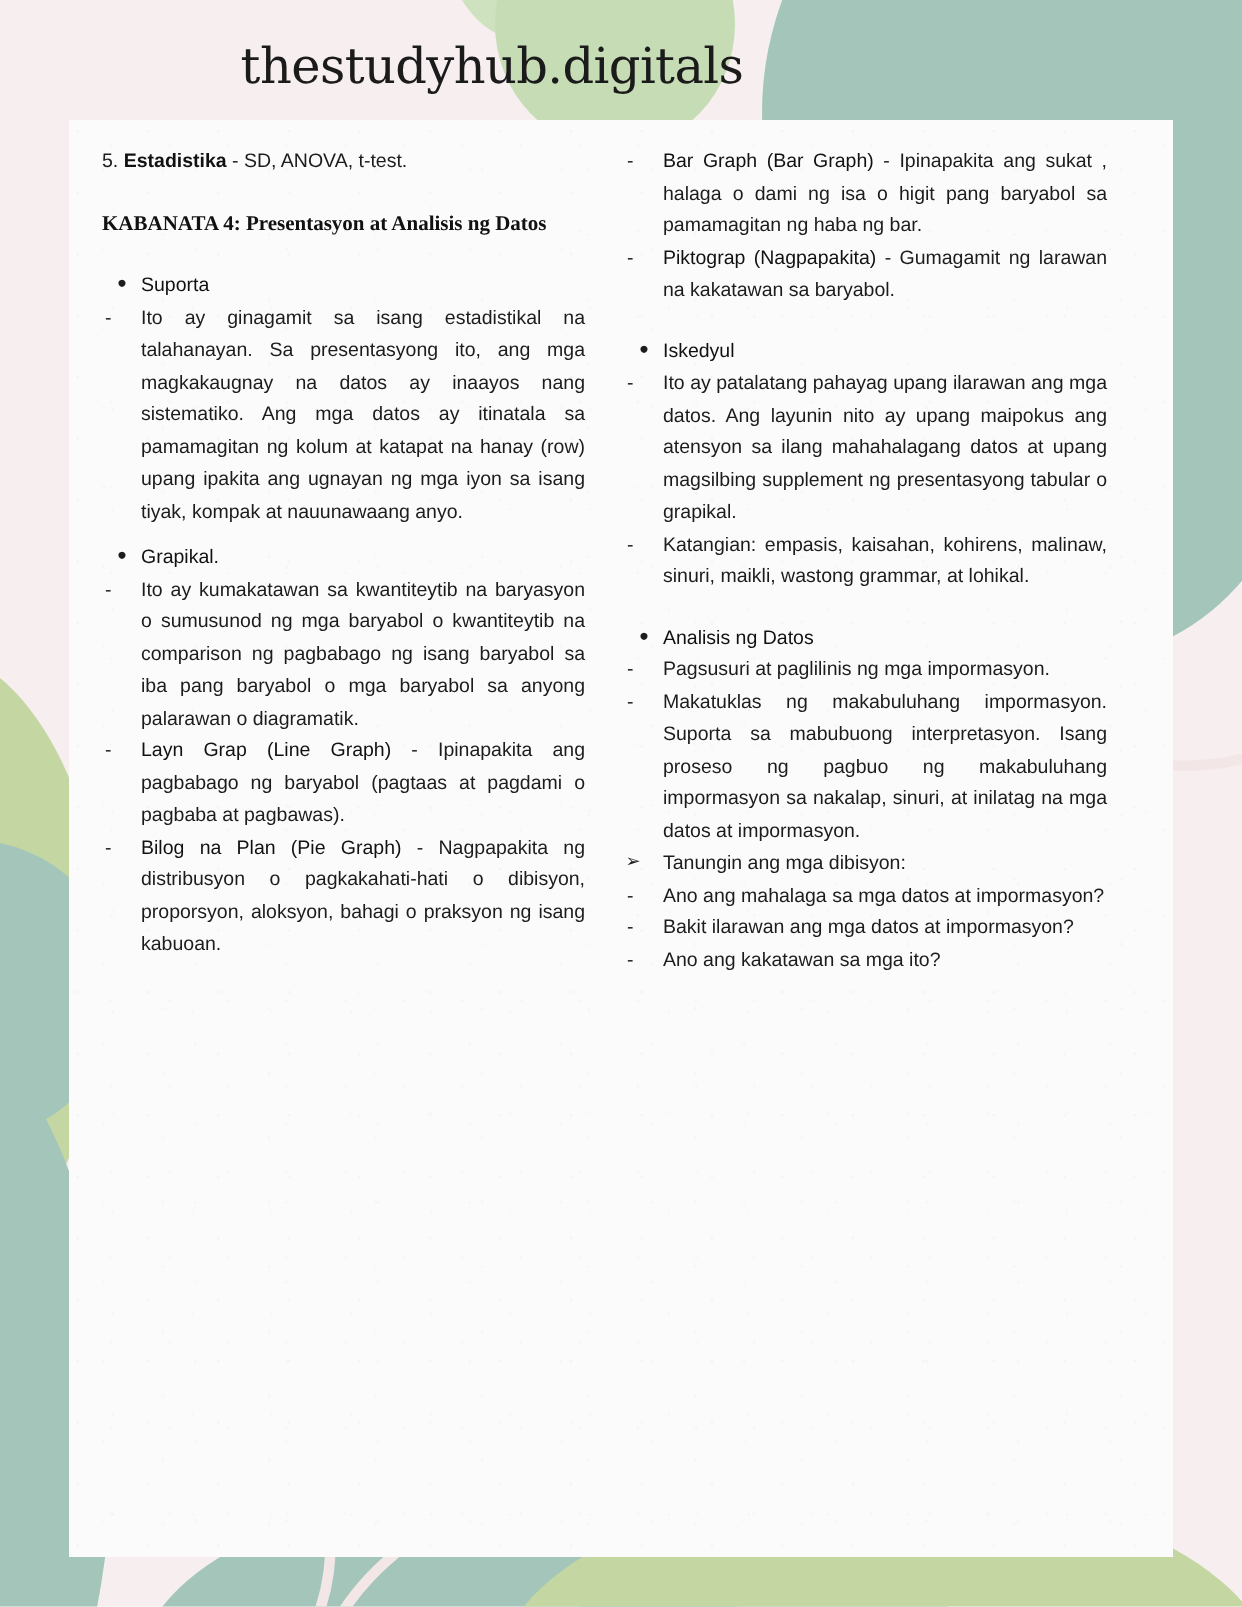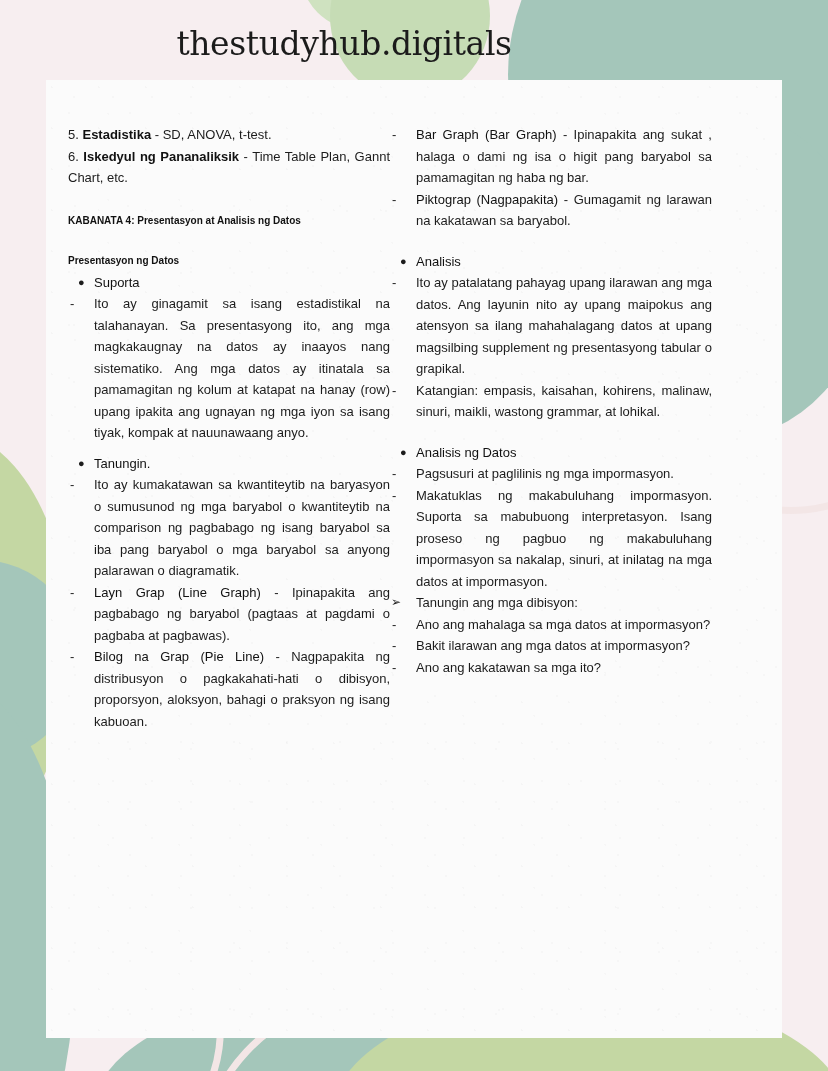--- a/index.html
+++ b/index.html
@@ -118,21 +118,20 @@
     position: absolute;
     top: 24px;
     left: 0;
     width: 656px;
     text-align: center;
     font-family: "DejaVu Serif", "Liberation Serif", serif;
     font-size: 33px;
     letter-spacing: -0.4px;
     color: #1b1b1b;
     z-index: 3;
-    padding-left: 16px;
   }
 
   
   .paper {
     position: absolute;
     left: 46px;
     top: 80px;
     width: 736px;
     height: 958px;
     background: #fbfbfb;
@@ -143,45 +142,46 @@
     background-image:
       radial-gradient(circle at 12% 18%, rgba(0,0,0,0.022) 0 1px, transparent 1px),
       radial-gradient(circle at 38% 62%, rgba(0,0,0,0.018) 0 1px, transparent 1px),
       radial-gradient(circle at 72% 30%, rgba(0,0,0,0.02) 0 1px, transparent 1px),
       radial-gradient(circle at 88% 78%, rgba(0,0,0,0.018) 0 1px, transparent 1px),
       radial-gradient(circle at 55% 88%, rgba(0,0,0,0.02) 0 1px, transparent 1px);
     background-size: 47px 41px, 61px 53px, 39px 57px, 71px 43px, 53px 67px;
   }
   .columns {
     display: flex;
-    margin-top: 28px;
+    gap: 26px;
   }
   .col {
     width: 322px;
     flex: 0 0 322px;
   }
 
   
   .para {
     font-size: 13px;
     line-height: 21.5px;
     color: #1c1c1c;
     text-align: justify;
     margin: 0;
   }
   .para.numbered {
     text-align: justify;
   }
   .head-block {
-    font-size: 10px;
+    font-size: 14px;
     line-height: 21.5px;
     font-weight: bold;
     color: #111;
     text-align: justify;
     margin: 0;
+    font-family: Liberation Serif, serif;
   }
   .spacer-lg { height: 21px; }
   .spacer-md { height: 19px; }
   .spacer-sm { height: 9px; }
 
   .bullet-row {
     display: flex;
     font-size: 13px;
     line-height: 21.5px;
     color: #1c1c1c;
@@ -238,84 +238,79 @@
 <div class="paper">
   <div class="columns">
 
     <div class="col">
 
       <div class="para numbered">
         <span>5.</span>
         <b class="lbl">Estadistika</b><span> - SD, ANOVA, t-test.</span>
       </div>
 
-      <div class="para numbered">
-        <span>6.</span>
-        <b class="lbl">Iskedyul ng Pananaliksik</b><span> - Time Table Plan, Gannt Chart, etc.</span>
-      </div>
 
       <div class="spacer-lg"></div>
 
       <div class="head-block">KABANATA 4: Presentasyon at Analisis ng Datos</div>
 
       <div class="spacer-md"></div>
 
-      <div class="head-block">Presentasyon ng Datos</div>
 
       <div class="bullet-row">
         <span class="mark dot">●</span>
         <span class="body nojust"><b>Suporta</b><span></span></span>
       </div>
 
       <div class="bullet-row">
         <span class="mark dash">-</span>
         <span class="body">Ito ay ginagamit sa isang estadistikal na talahanayan. Sa presentasyong ito, ang mga magkakaugnay na datos ay inaayos nang sistematiko. Ang mga datos ay itinatala sa pamamagitan ng kolum at katapat na hanay (row) upang ipakita ang ugnayan ng mga iyon sa isang tiyak, kompak at nauunawaang anyo.</span>
       </div>
 
       <div class="spacer-sm"></div>
 
       <div class="bullet-row">
         <span class="mark dot">●</span>
-        <span class="body nojust"><b>Tanungin.</b><span></span></span>
+        <span class="body nojust"><b>Grapikal.</b><span></span></span>
       </div>
 
       <div class="bullet-row">
         <span class="mark dash">-</span>
         <span class="body">Ito ay kumakatawan sa kwantiteytib na baryasyon o sumusunod ng mga baryabol o kwantiteytib na comparison ng pagbabago ng isang baryabol sa iba pang baryabol o mga baryabol sa anyong palarawan o diagramatik.</span>
       </div>
 
       <div class="bullet-row">
         <span class="mark dash">-</span>
         <span class="body"><b>Layn Grap (Line Graph)</b><span> - Ipinapakita ang pagbabago ng baryabol (pagtaas at pagdami o pagbaba at pagbawas).</span></span>
       </div>
 
       <div class="bullet-row">
         <span class="mark dash">-</span>
-        <span class="body"><b>Bilog na Grap (Pie Line)</b><span> - Nagpapakita ng distribusyon o pagkakahati-hati o dibisyon, proporsyon, aloksyon, bahagi o praksyon ng isang kabuoan.</span></span>
+        <span class="body"><b>Bilog na Plan (Pie Graph)</b><span> - Nagpapakita ng distribusyon o pagkakahati-hati o dibisyon, proporsyon, aloksyon, bahagi o praksyon ng isang kabuoan.</span></span>
       </div>
 
     </div>
 
     <div class="col">
 
       <div class="bullet-row">
         <span class="mark dash">-</span>
         <span class="body"><b>Bar Graph (Bar Graph)</b><span> - Ipinapakita ang sukat , halaga o dami ng isa o higit pang baryabol sa pamamagitan ng haba ng bar.</span></span>
       </div>
 
       <div class="bullet-row">
         <span class="mark dash">-</span>
         <span class="body"><b>Piktograp (Nagpapakita)</b><span> - Gumagamit ng larawan na kakatawan sa baryabol.</span></span>
       </div>
 
       <div class="spacer-md"></div>
 
       <div class="bullet-row">
         <span class="mark dot">●</span>
-        <span class="body nojust"><b>Analisis</b><span></span></span>
+        <span class="body nojust"><b>Iskedyul</b><span></span></span>
       </div>
 
       <div class="bullet-row">
         <span class="mark dash">-</span>
         <span class="body">Ito ay patalatang pahayag upang ilarawan ang mga datos. Ang layunin nito ay upang maipokus ang atensyon sa ilang mahahalagang datos at upang magsilbing supplement ng presentasyong tabular o grapikal.</span>
       </div>
 
       <div class="bullet-row">
         <span class="mark dash">-</span>
         <span class="body">Katangian: empasis, kaisahan, kohirens, malinaw, sinuri, maikli, wastong grammar, at lohikal.</span>

